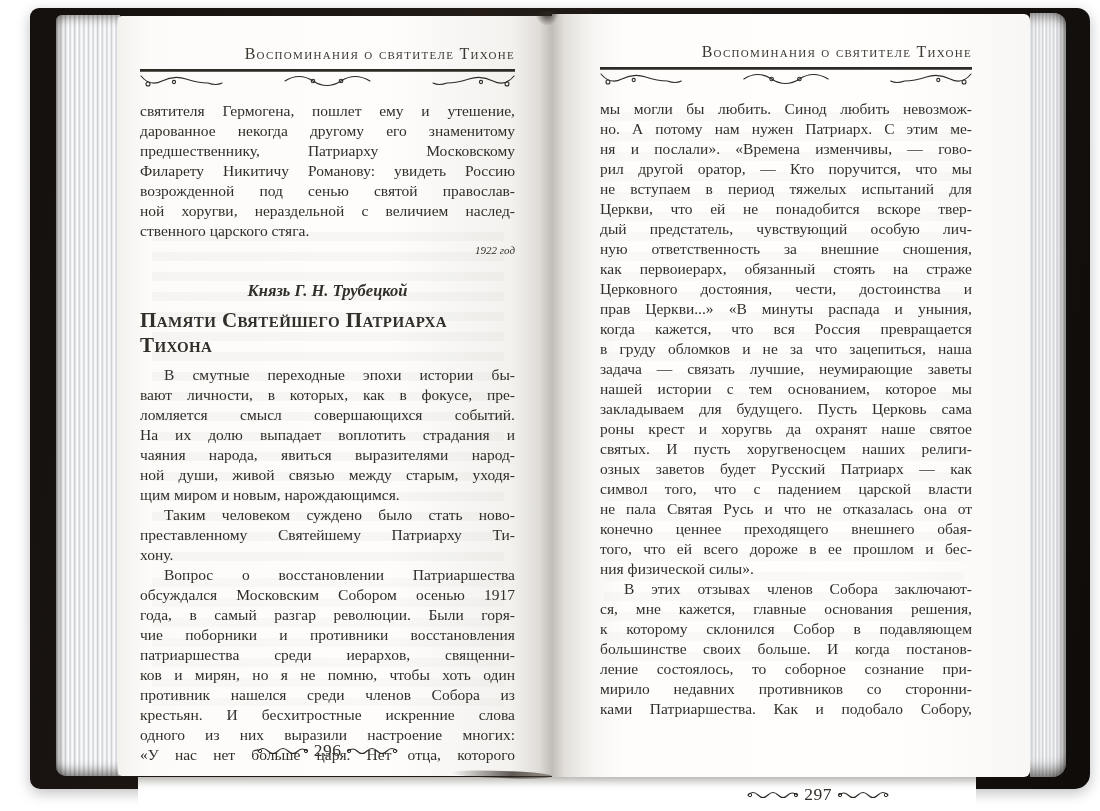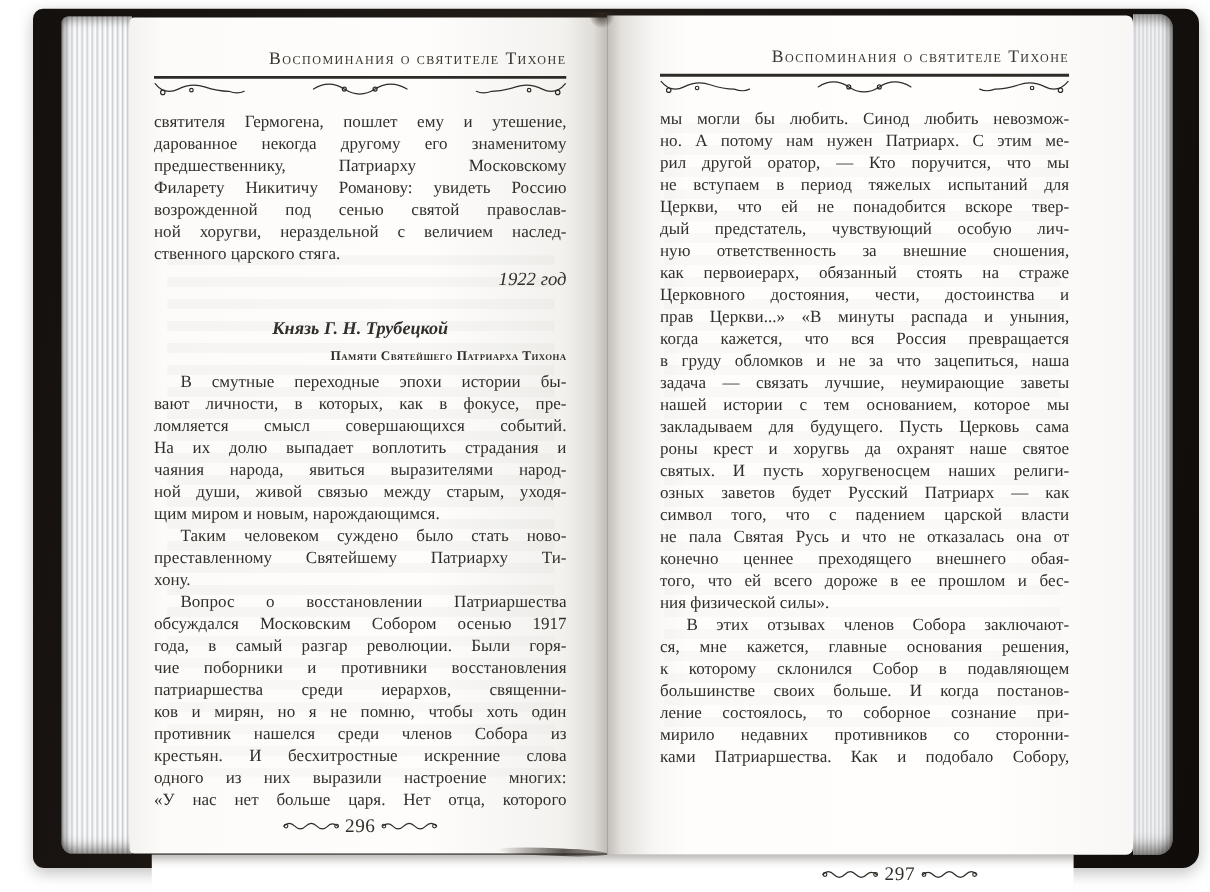--- a/index.html
+++ b/index.html
@@ -69,23 +69,23 @@
   .content-right{left:600px;top:14px;width:372px;}
   .running-header{
     margin-top:29px;text-align:right;font-variant:small-caps;
     letter-spacing:1.3px;font-size:16px;color:#3b362f;
   }
   .orn{display:block;margin:5px auto 0;width:100%;height:24px;}
   .bodytext{margin-top:9px;font-size:15.5px;line-height:20px;}
   .tl{width:100%;}
   .tl.j{text-align:justify;text-align-last:justify;}
   .tl.i{text-indent:24px;}
-  .date-line{text-align:right;font-style:italic;font-size:17px;margin-top:3px;}
+  .date-line{text-align:right;font-style:italic;font-size:11px;margin-top:3px;}
   .author-heading{text-align:center;font-weight:bold;font-style:italic;font-size:16.5px;margin-top:25px;}
-  .section-title{text-align:right;font-weight:bold;font-variant:small-caps;font-size:12px;letter-spacing:.4px;margin-top:7px;}
+  .section-title{text-align:left;font-weight:bold;font-variant:small-caps;font-size:21px;letter-spacing:.4px;margin-top:7px;}
   .bodytext-2{margin-top:7px;}
   .pagenum-row{
     position:absolute;display:flex;align-items:center;justify-content:center;gap:5px;
     width:375px;color:#322e29;
   }
   .pagenum-left{left:140px;top:740px;}
   .pagenum-right{left:632px;top:746px;width:372px;margin-top:38px;}
   .pagenum{font-size:17.5px;letter-spacing:.5px;}
   .pn-orn{width:52px;height:12px;}
   .pn-orn.flip{transform:scaleX(-1);}
@@ -184,20 +184,21 @@
       <circle cx="173" cy="13" r="1.8"></circle>
         <circle cx="201" cy="13" r="1.8"></circle>
       <path d="M374,8 q-9,11 -21,5 t-24,-2 t-22,4 q-8,3 -14,0"></path>
       <circle cx="367" cy="16" r="2"></circle>
         <circle cx="341" cy="14" r="1.6"></circle>
     </g>
   </svg>
   <div class="bodytext">
       <div class="tl j">мы могли бы любить. Синод любить невозмож-</div>
       <div class="tl j">но. А потому нам нужен Патриарх. С этим ме-</div>
+      <div class="tl j">ня и послали». «Времена изменчивы, — гово-</div>
       <div class="tl j">рил другой оратор, — Кто поручится, что мы</div>
       <div class="tl j">не вступаем в период тяжелых испытаний для</div>
       <div class="tl j">Церкви, что ей не понадобится вскоре твер-</div>
       <div class="tl j">дый предстатель, чувствующий особую лич-</div>
       <div class="tl j">ную ответственность за внешние сношения,</div>
       <div class="tl j">как первоиерарх, обязанный стоять на страже</div>
       <div class="tl j">Церковного достояния, чести, достоинства и</div>
       <div class="tl j">прав Церкви...» «В минуты распада и уныния,</div>
       <div class="tl j">когда кажется, что вся Россия превращается</div>
       <div class="tl j">в груду обломков и не за что зацепиться, наша</div>

